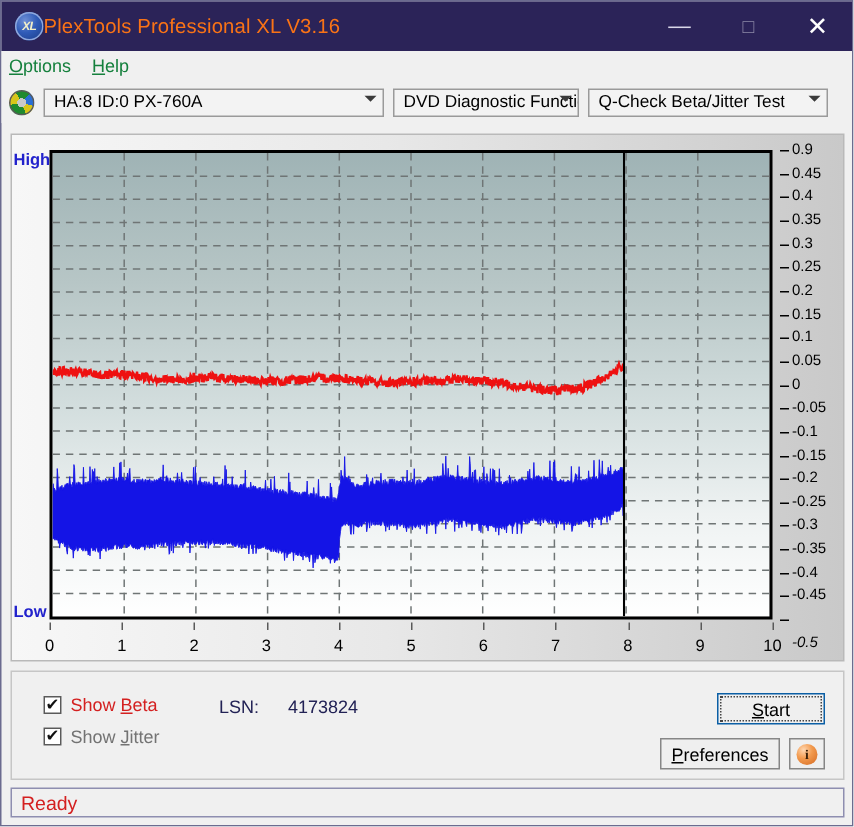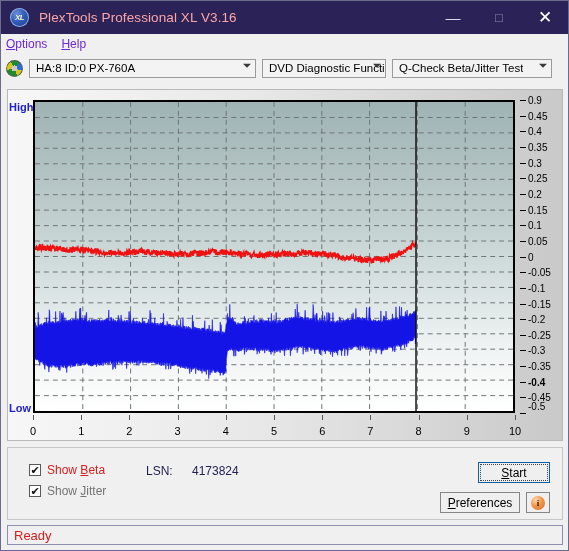--- a/index.html
+++ b/index.html
@@ -23,34 +23,34 @@
   .tb-icon{
     width:19px;height:19px;border-radius:50%;
     margin-left:9px;
     background:radial-gradient(circle at 35% 30%, #6d8ed6 0%, #2f5bb7 45%, #1b3a84 100%);
     box-shadow:inset 0 0 0 1px #8fa8dd;
     display:flex;align-items:center;justify-content:center;
     font-size:8px;font-weight:bold;color:#f3f0c8;font-style:italic;
     letter-spacing:-0.5px;
   }
   .tb-title{
-    color:#fca5a5;font-size:13.5px;margin-left:10px;letter-spacing:.1px;
+    color:#f97316;font-size:13.5px;letter-spacing:.1px;
   }
   .tb-ctrls{position:absolute;right:0;top:0;height:33px;display:flex;}
   .tb-btn{
     width:46px;height:33px;display:flex;align-items:center;justify-content:center;
     color:#d9d7e8;font-size:15px;line-height:1;
   }
   .tb-btn.sq{font-size:13px;color:#8e8aa8;}
   .tb-btn.cl{font-size:17px;color:#ffffff;}
 
   
   .menubar{
     height:20px;background:#f0f0f0;display:flex;align-items:center;
-    padding-left:5px;gap:14px;font-size:12px;color:#6d28d9;
+    padding-left:5px;gap:14px;font-size:12px;color:#15803d;
   }
   .menubar span u{text-decoration:underline;}
 
   
   .toolbar{
     height:28px;display:flex;align-items:center;padding:0 5px;gap:6px;
     background:#f0f0f0;
   }
   .disc-icon{
     width:17px;height:17px;border-radius:50%;flex:0 0 17px;
@@ -269,25 +269,25 @@
         <div class="yt" style="top: 207.5px;">-0.15</div>
         <div class="ytick" style="top: 223.1px;"></div>
         <div class="yt" style="top: 223.1px;">-0.2</div>
         <div class="ytick" style="top: 238.8px;"></div>
         <div class="yt" style="top: 238.8px;">-0.25</div>
         <div class="ytick" style="top: 254.4px;"></div>
         <div class="yt" style="top: 254.4px;">-0.3</div>
         <div class="ytick" style="top: 270.1px;"></div>
         <div class="yt" style="top: 270.1px;">-0.35</div>
         <div class="ytick" style="top: 285.7px;"></div>
-        <div class="yt" style="top: 285.7px; font-weight: bold;">-0.4</div>
+        <div class="yt" style="top: 285.7px;">-0.4</div>
         <div class="ytick" style="top: 301.3px;"></div>
         <div class="yt" style="top: 301.3px;">-0.45</div>
         <div class="ytick" style="top: 317px;"></div>
-        <div class="yt" style="top: 310px;">-0.5</div>
+        <div class="yt" style="top: 333px; font-style: italic;">-0.5</div>
       </div>
     <div class="xaxis">
         <div class="xtick" style="left: 0px;"></div>
         <div class="xt" style="left: 0px;">0</div>
         <div class="xtick" style="left: 48.2px;"></div>
         <div class="xt" style="left: 48.2px;">1</div>
         <div class="xtick" style="left: 96.4px;"></div>
         <div class="xt" style="left: 96.4px;">2</div>
         <div class="xtick" style="left: 144.6px;"></div>
         <div class="xt" style="left: 144.6px;">3</div>

